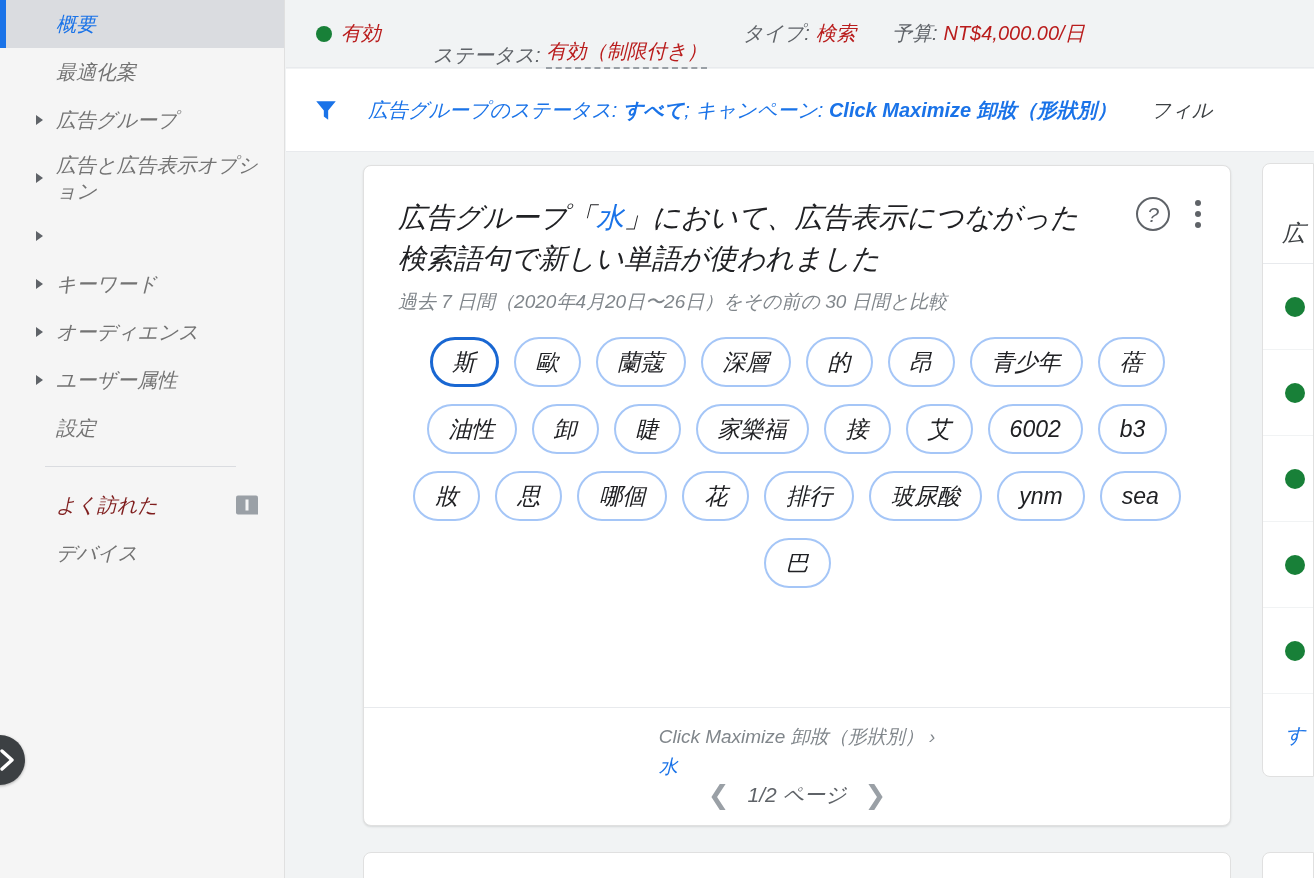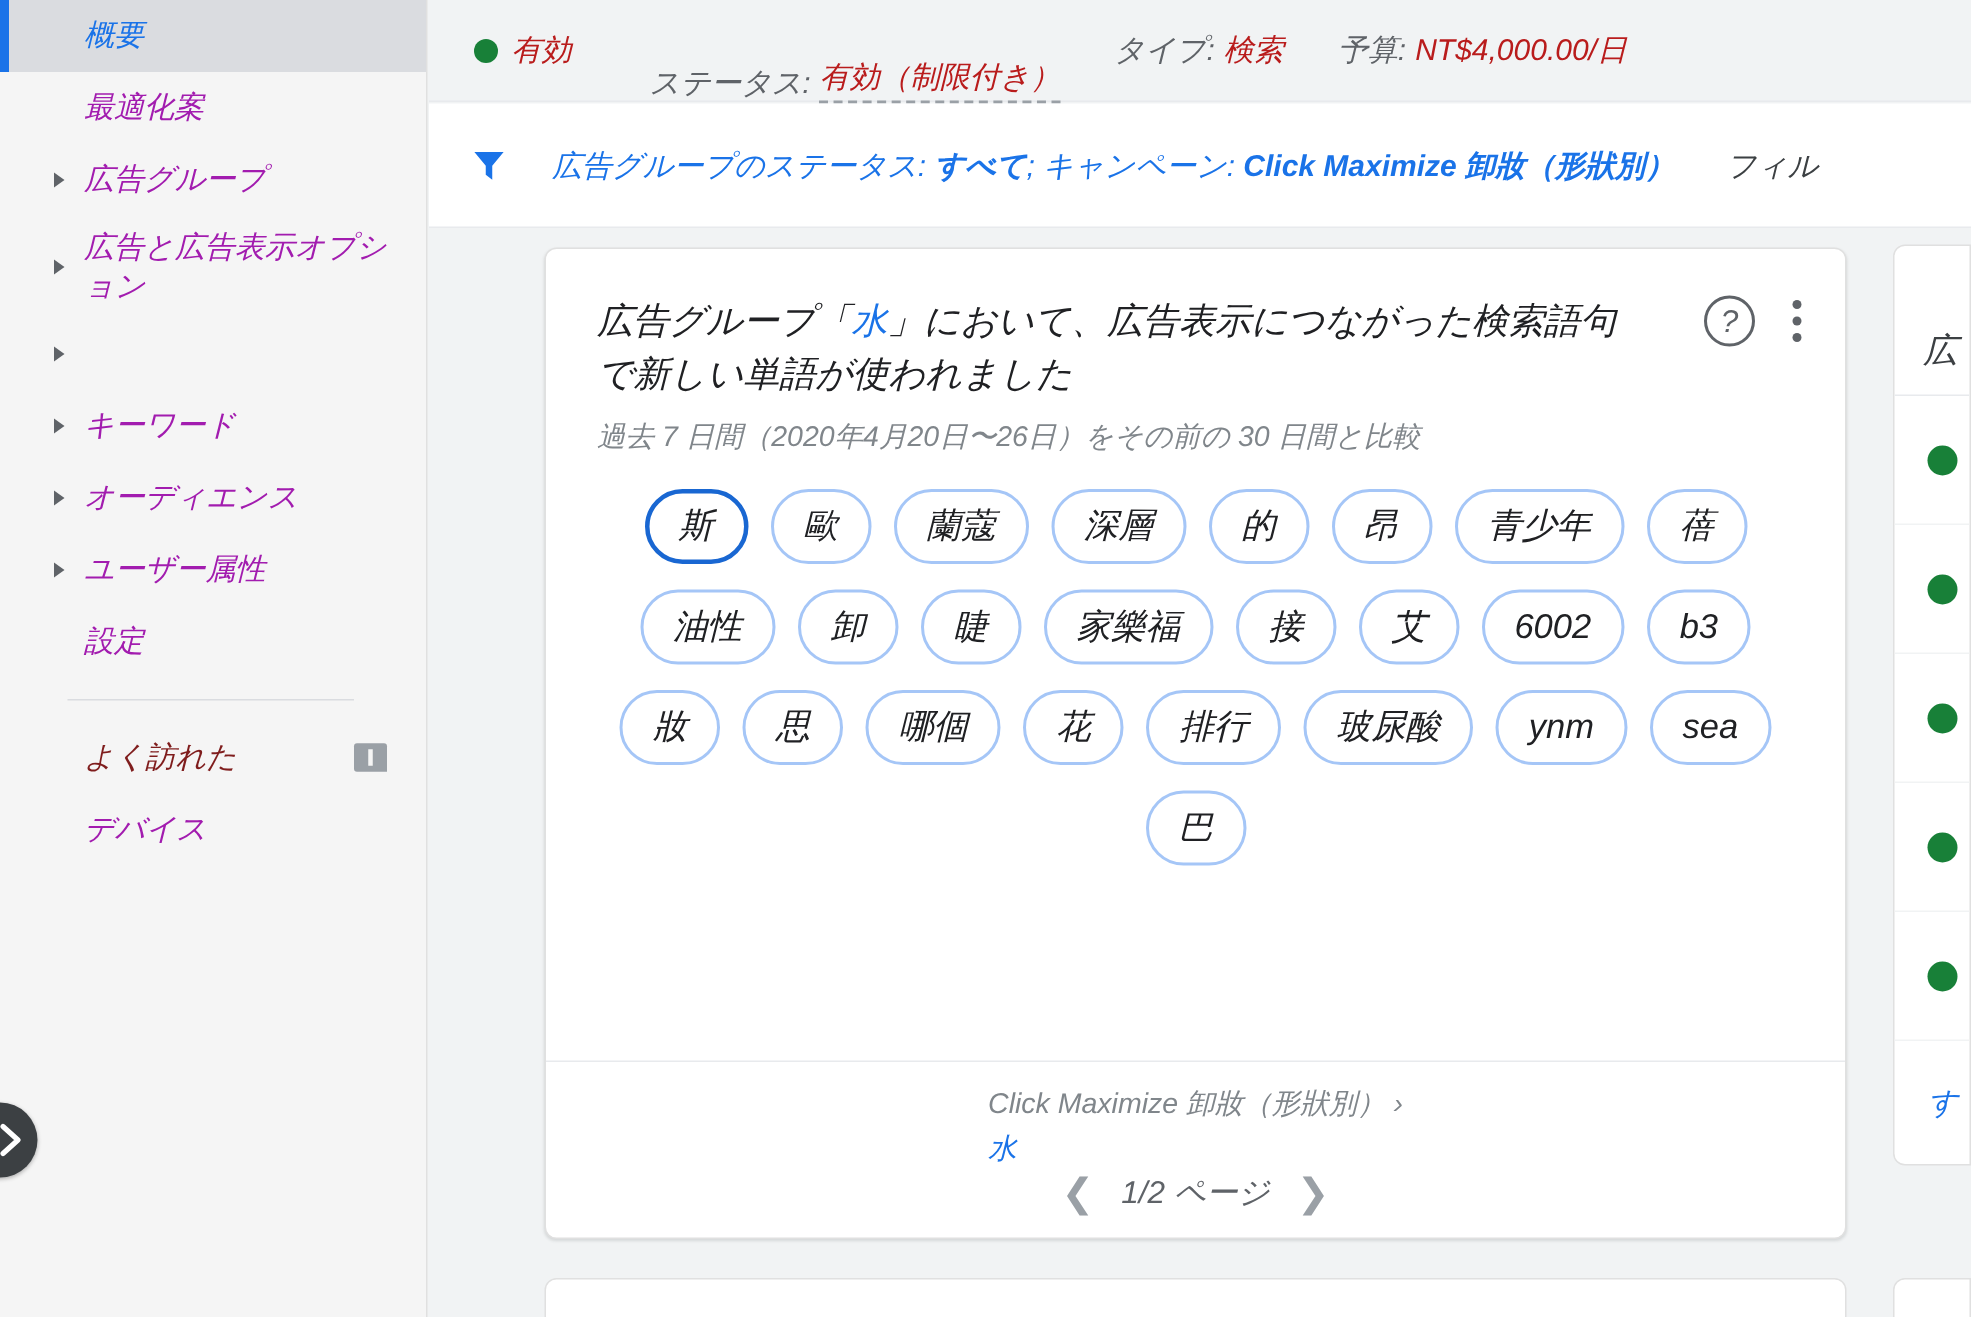--- a/index.html
+++ b/index.html
@@ -18,21 +18,21 @@
     background: #f5f5f5;
     border-right: 1px solid #e0e0e0;
     overflow: hidden;
   }
   .nav-item {
     position: relative;
     display: flex; align-items: center;
     min-height: 48px;
     padding: 8px 14px 8px 56px;
     font-size: 20px;
-    color: #a21caf;
+    color: #737373;
     line-height: 1.3;
     cursor: pointer;
     white-space: pre-wrap;
   }
   .nav-item.active {
     background: #dadce0;
     color: #1a73e8;
   }
   .nav-item.active::before {
     content: "";
@@ -124,21 +124,21 @@
     background: #ffffff;
     border: 1px solid #e0e0e0;
     border-radius: 8px;
     box-shadow: 0 1px 2px rgba(60,64,67,.15);
     display: flex; flex-direction: column;
     overflow: hidden;
     z-index: 10;
   }
   .card-head { padding: 32px 34px 0 34px; position: relative; }
   .card-title {
-    font-size: 24px; line-height: 1.45;
+    font-size: 28px; line-height: 1.45;
     color: #202124; font-weight: normal;
     max-width: 700px;
   }
   .card-title .hl { color: #1a73e8; }
   .card-sub {
     margin-top: 10px;
     font-size: 19px; color: #80868b;
   }
   .head-actions {
     position: absolute; right: 26px; top: 30px;

